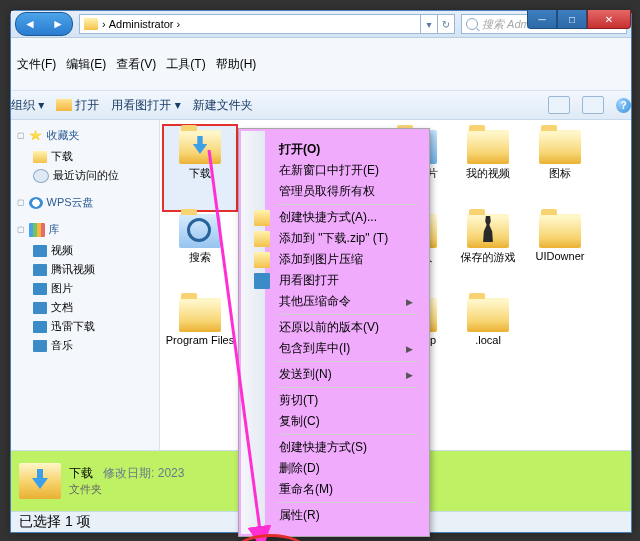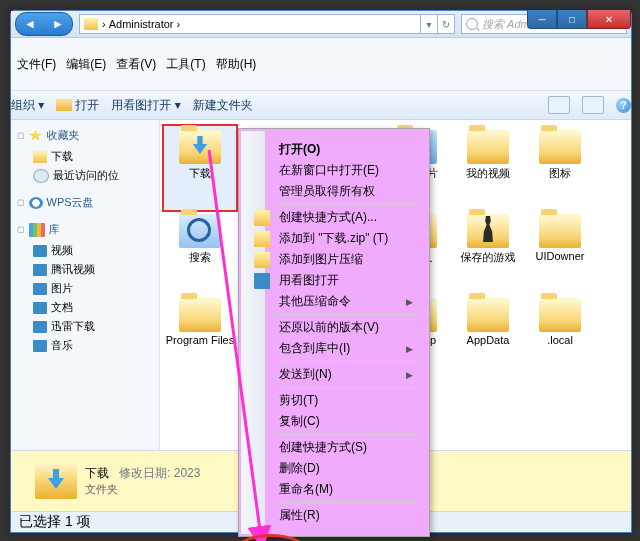--- a/index.html
+++ b/index.html
@@ -58,21 +58,21 @@
 .ctxmenu .row{height:21px;display:flex;align-items:center;padding:0 18px 0 30px;font-size:12px;position:relative;white-space:nowrap}
 .ctxmenu .row.b{font-weight:bold}
 .ctxmenu .row .sub{position:absolute;right:6px;font-size:9px;color:#555}
 .ctxmenu hr{border:none;border-top:1px solid #d0d0d0;margin:2px 1px 2px 28px}
 .ctxmenu .icobar{position:absolute;left:2px;top:2px;bottom:2px;width:24px;background:linear-gradient(90deg,#f4f6fa,#e4eaf2)}
 .ctxmenu .row .ri{position:absolute;left:5px;width:16px;height:16px}
 
 .arrow-svg{position:absolute;left:190px;top:30px;width:70px;height:400px;z-index:30;pointer-events:none}
 .circle-ann{position:absolute;left:225px;top:414px;width:64px;height:24px;border:3px solid #e52e2e;border-radius:50%;z-index:31;pointer-events:none}
 
-.details{height:52px;background:#fef9c3;border-top:1px solid #cdddee;display:flex;align-items:center;padding:4px 24px;gap:8px}
+.details{height:52px;background:#bef264;border-top:1px solid #cdddee;display:flex;align-items:center;padding:4px 8px;gap:8px}
 .details .big-fold{width:42px;height:36px;background:linear-gradient(#fff6c8,#f7d471,#eab032);border-radius:2px;position:relative}
 .details .big-fold:after{content:"";position:absolute;left:11px;top:6px;width:20px;height:20px;background:#3d9fe8;clip-path:polygon(35% 0,65% 0,65% 45%,90% 45%,50% 100%,10% 45%,35% 45%)}
 .details .dl1{font-size:12px}
 .details .dl2{font-size:11px;color:#666}
 
 .status{height:20px;background:#e8f0f8;border-top:1px solid #c7d9eb;font-size:14px;display:flex;align-items:center;padding:0 8px}
 </style>
 </head>
 <body>
 
@@ -228,24 +228,20 @@
             <span>Program Files</span>
           </div>
         <div class="fi" style="visibility:hidden"></div>
         <div class="fi" style="visibility:hidden"></div>
         <div class="fi">
             <div class="fold"></div>
             <span>Desktop</span>
           </div>
         <div class="fi">
             <div class="fold"></div>
-            <span>AppData</span>
-          </div>
-        <div class="fi">
-            <div class="fold"></div>
             <span>.local</span>
           </div>
 
       </div>
     </div>
 
     <div class="ctxmenu">
       <div class="icobar"></div>
       <div class="row b">打开(O)</div>
       <div class="row">在新窗口中打开(E)</div>

